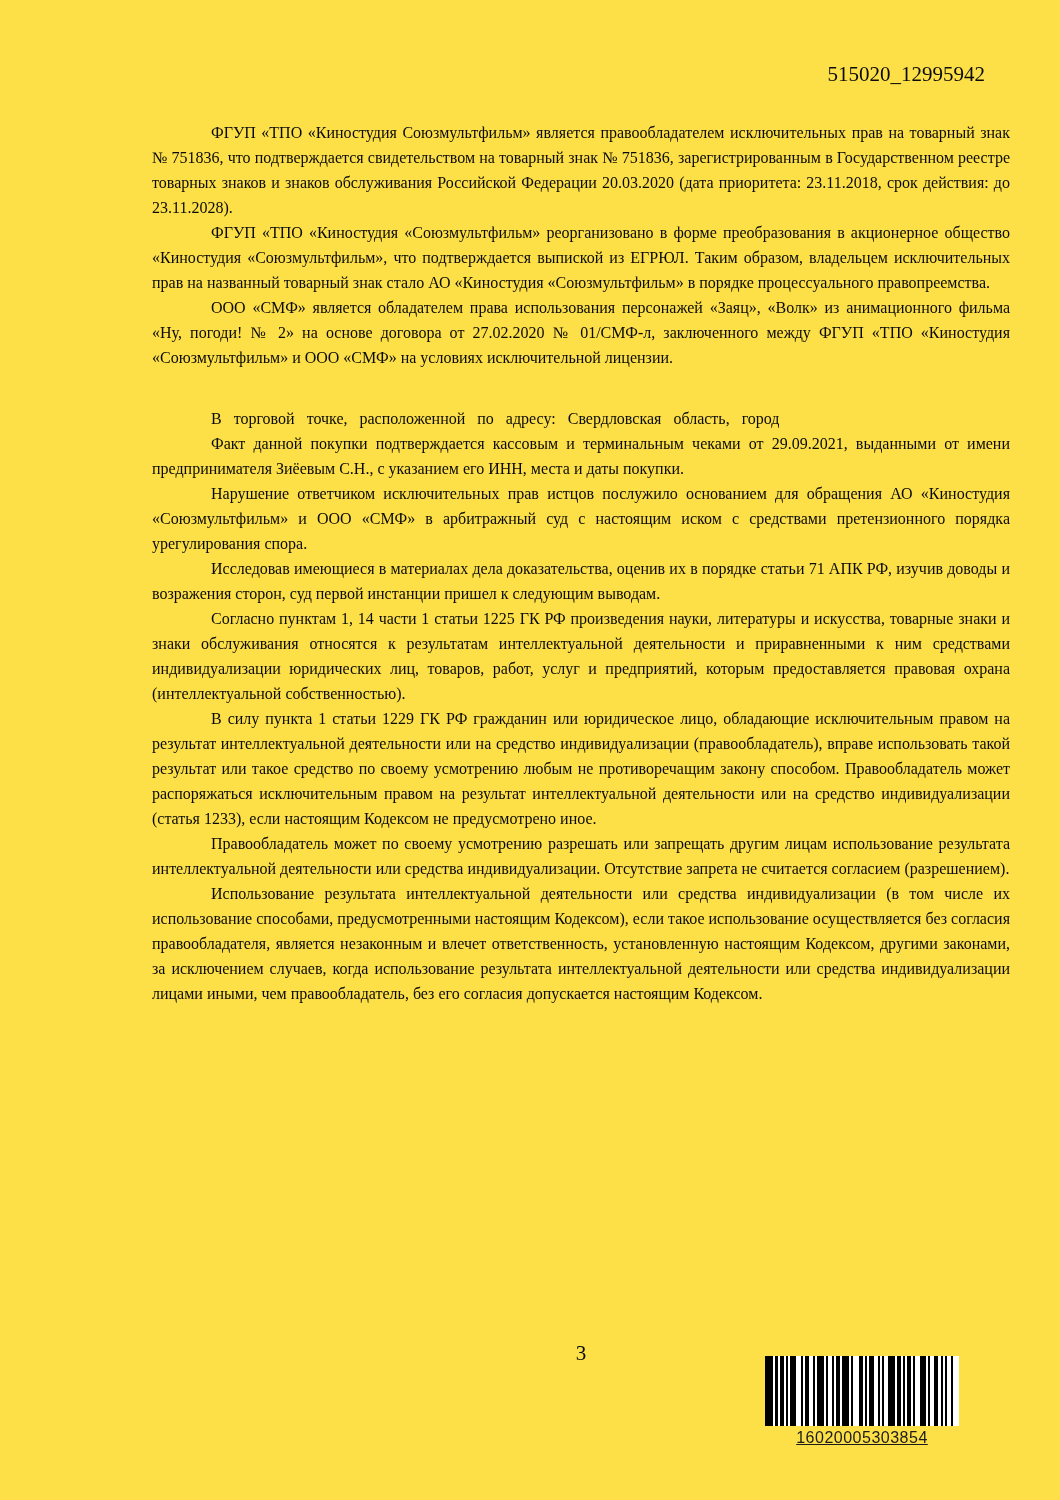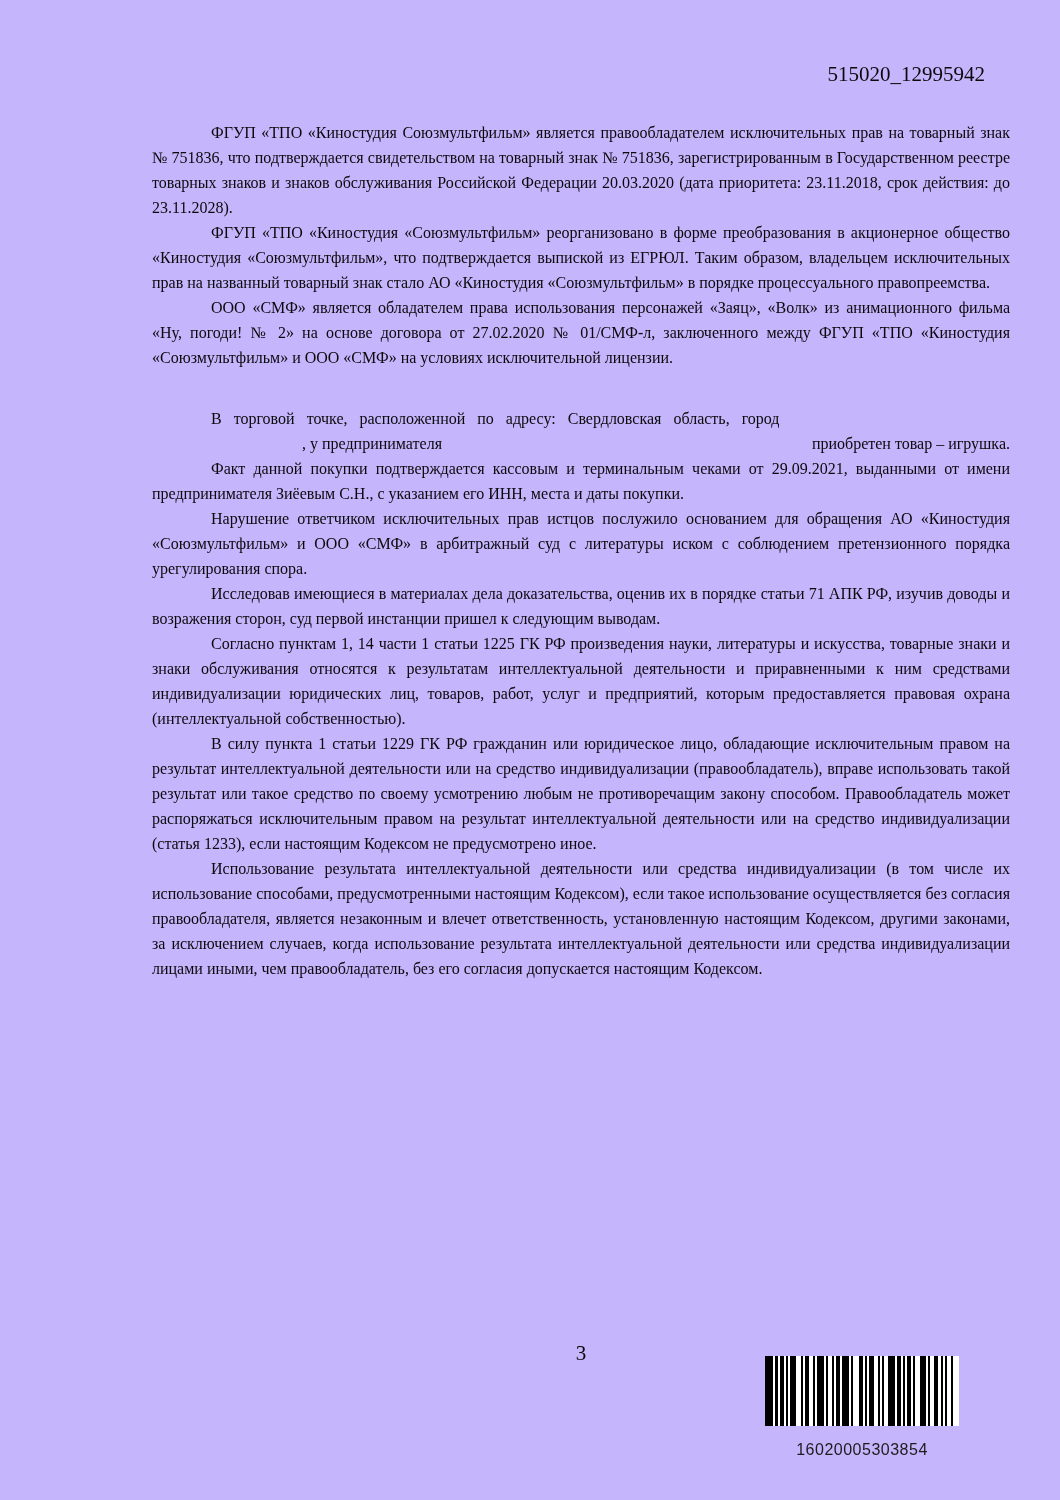--- a/index.html
+++ b/index.html
@@ -7,21 +7,21 @@
   html, body { background: #ffffff; }
   body {
     width: 1060px;
     font-family: "Liberation Serif", "DejaVu Serif", serif;
     color: #0a0a0a;
   }
   .page {
     position: relative;
     width: 1060px;
     height: 1500px;
-    background: #c4b5fd;
+    background: #fde047;
     overflow: hidden;
   }
   .header-ref {
     position: absolute;
     top: 62px;
     right: 75px;
     font-size: 21px;
     white-space: nowrap;
   }
   .body-text {
@@ -69,63 +69,60 @@
   .bars {
     display: flex;
     width: 194px;
     height: 70px;
     background: #ffffff;
   }
   .bars i { display: block; height: 100%; }
   .bars i.b { background: #000000; }
   .bars i.w { background: #ffffff; }
   .barcode-num {
-    margin-top: 15px;
+    margin-top: 3px;
     width: 194px;
     text-align: center;
     font-family: "Liberation Sans", "DejaVu Sans", sans-serif;
     font-size: 16px;
     letter-spacing: 0.5px;
     color: #1c1c1c;
+    text-decoration: underline;
   }
 </style>
 </head>
 <body>
 
 <div class="page">
 
   <div class="header-ref">515020_12995942</div>
 
   <div class="body-text">
 
     <p class="para">ФГУП «ТПО «Киностудия Союзмультфильм» является правообладателем исключительных прав на товарный знак № 751836, что подтверждается свидетельством на товарный знак № 751836, зарегистрированным в Государственном реестре товарных знаков и знаков обслуживания Российской Федерации 20.03.2020 (дата приоритета: 23.11.2018, срок действия: до 23.11.2028).</p>
 
     <p class="para">ФГУП «ТПО «Киностудия «Союзмультфильм» реорганизовано в форме преобразования в акционерное общество «Киностудия «Союзмультфильм», что подтверждается выпиской из ЕГРЮЛ. Таким образом, владельцем исключительных прав на названный товарный знак стало АО «Киностудия «Союзмультфильм» в порядке процессуального правопреемства.</p>
 
     <p class="para">ООО «СМФ» является обладателем права использования персонажей «Заяц», «Волк» из анимационного фильма «Ну, погоди! № 2» на основе договора от 27.02.2020 № 01/СМФ-л, заключенного между ФГУП «ТПО «Киностудия «Союзмультфильм» и ООО «СМФ» на условиях исключительной лицензии.</p>
 
     <div class="para-redacted">
       <div class="r-line1">В торговой точке, расположенной по адресу: Свердловская область, город</div>
-      <div class="r-line2">
-        <span class="lead">, у предпринимателя</span>
-        <span class="gap"></span>
-        <span class="tail">приобретен товар – игрушка.</span>
-      </div>
     </div>
 
     <p class="para">Факт данной покупки подтверждается кассовым и терминальным чеками от 29.09.2021, выданными от имени предпринимателя Зиёевым С.Н., с указанием его ИНН, места и даты покупки.</p>
 
-    <p class="para">Нарушение ответчиком исключительных прав истцов послужило основанием для обращения АО «Киностудия «Союзмультфильм» и ООО «СМФ» в арбитражный суд с литературы иском с соблюдением претензионного порядка урегулирования спора.</p>
+    <p class="para">Нарушение ответчиком исключительных прав истцов послужило основанием для обращения АО «Киностудия «Союзмультфильм» и ООО «СМФ» в арбитражный суд с настоящим иском с средствами претензионного порядка урегулирования спора.</p>
 
     <p class="para">Исследовав имеющиеся в материалах дела доказательства, оценив их в порядке статьи 71 АПК РФ, изучив доводы и возражения сторон, суд первой инстанции пришел к следующим выводам.</p>
 
     <p class="para">Согласно пунктам 1, 14 части 1 статьи 1225 ГК РФ произведения науки, литературы и искусства, товарные знаки и знаки обслуживания относятся к результатам интеллектуальной деятельности и приравненными к ним средствами индивидуализации юридических лиц, товаров, работ, услуг и предприятий, которым предоставляется правовая охрана (интеллектуальной собственностью).</p>
 
     <p class="para">В силу пункта 1 статьи 1229 ГК РФ гражданин или юридическое лицо, обладающие исключительным правом на результат интеллектуальной деятельности или на средство индивидуализации (правообладатель), вправе использовать такой результат или такое средство по своему усмотрению любым не противоречащим закону способом. Правообладатель может распоряжаться исключительным правом на результат интеллектуальной деятельности или на средство индивидуализации (статья 1233), если настоящим Кодексом не предусмотрено иное.</p>
 
+    <p class="para">Правообладатель может по своему усмотрению разрешать или запрещать другим лицам использование результата интеллектуальной деятельности или средства индивидуализации. Отсутствие запрета не считается согласием (разрешением).</p>
 
 
     <p class="para">Использование результата интеллектуальной деятельности или средства индивидуализации (в том числе их использование способами, предусмотренными настоящим Кодексом), если такое использование осуществляется без согласия правообладателя, является незаконным и влечет ответственность, установленную настоящим Кодексом, другими законами, за исключением случаев, когда использование результата интеллектуальной деятельности или средства индивидуализации лицами иными, чем правообладатель, без его согласия допускается настоящим Кодексом.</p>
 
   </div>
 
   <div class="page-number">3</div>
 
   <div class="barcode-block">
     <div class="bars" id="barcode-bars">

